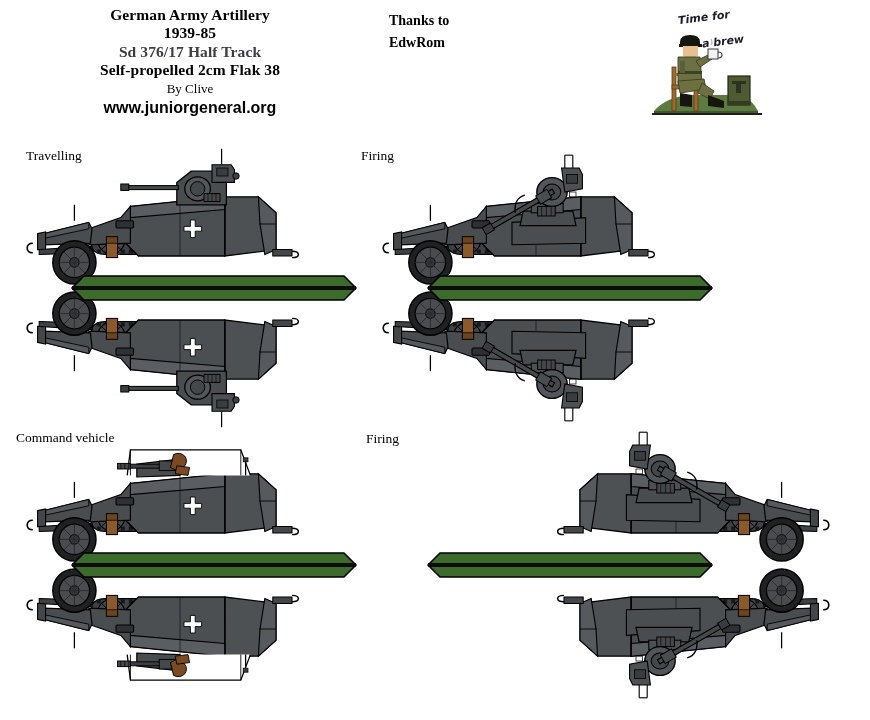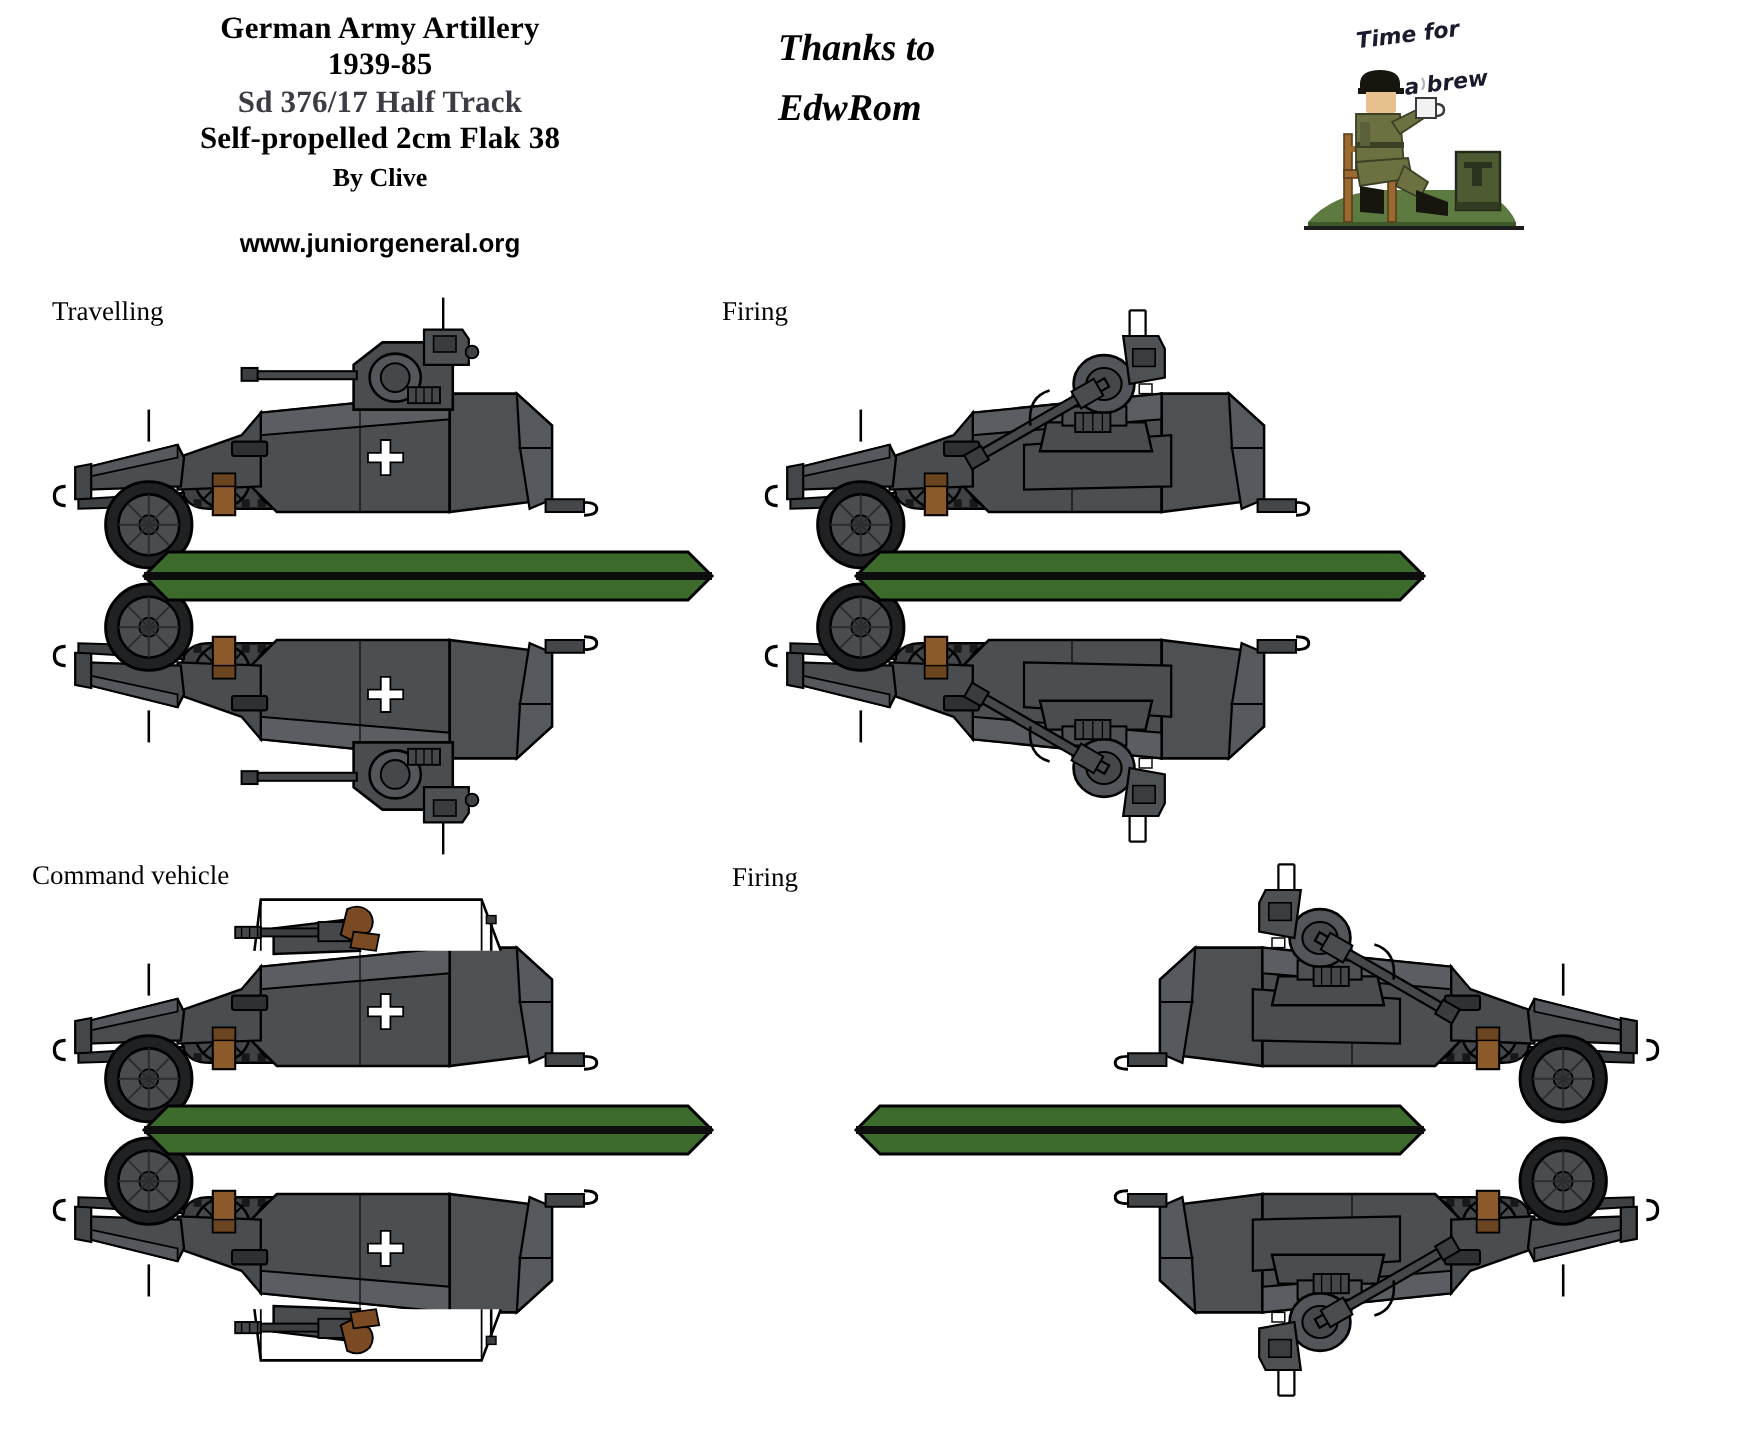--- a/index.html
+++ b/index.html
@@ -31,40 +31,39 @@
     line-height: 1.18;
   }
   .title-line {
     font-weight: bold;
     font-size: 15.5px;
     letter-spacing: 0.1px;
     white-space: nowrap;
   }
   .title-line.muted { color: #3c3c44; }
   .byline {
-    font-weight: bold;
+    font-weight: normal;
     font-size: 13px;
     margin-top: 2px;
   }
   .weblink {
     font-family: "Liberation Sans", "DejaVu Sans", sans-serif;
     font-weight: bold;
-    font-size: 13px;
-    margin-top: 18px;
+    font-size: 16px;
+    margin-top: 3px;
   }
 
   
   .thanks-block {
     position: absolute;
     left: 389px;
     top: 10px;
     font-weight: bold;
-    font-size: 19px;
+    font-size: 14px;
     line-height: 1.6;
-    font-style: italic;
   }
   .thanks-block div { white-space: nowrap; }
 
   
   .brew-cartoon {
     position: absolute;
     left: 650px;
     top: 5px;
     width: 115px;
     height: 115px;

